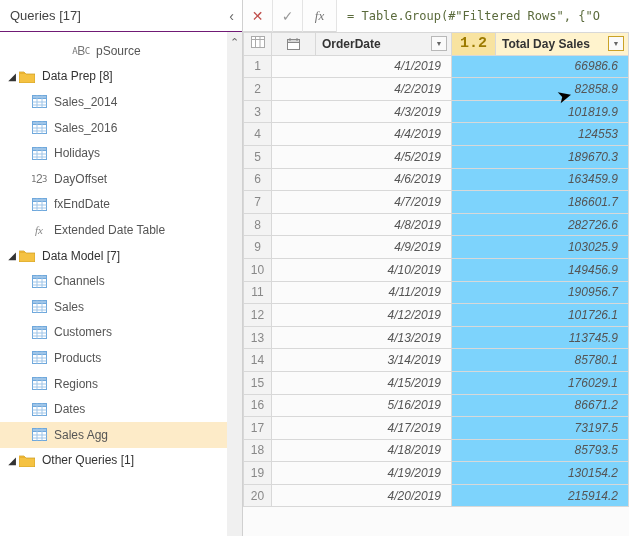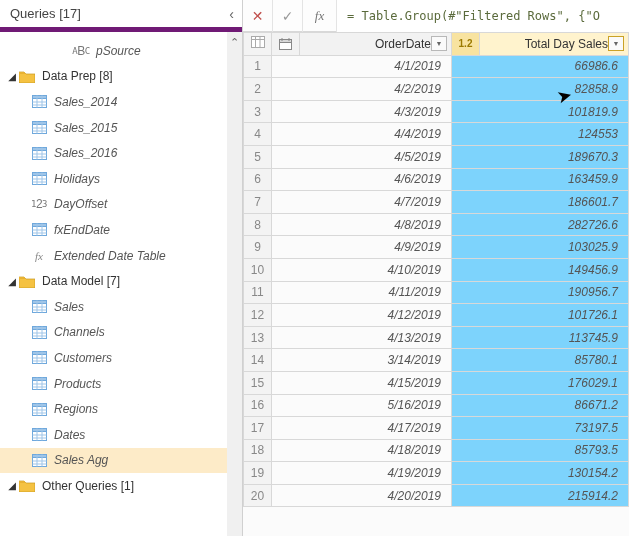--- a/index.html
+++ b/index.html
@@ -1,36 +1,36 @@
 <!DOCTYPE html>
 <html><head>
 <meta charset="utf-8">
 <style>
   * { box-sizing: border-box; margin: 0; padding: 0; font-family: "Segoe UI", Tahoma, sans-serif; font-size: 12px; }
   html, body { width: 629px; height: 536px; overflow: hidden; background: #fff; color: #333; }
   .app { display: flex; width: 629px; height: 536px; }
 
   
   .sidebar { width: 243px; border-right: 1px solid #d0d0d0; display: flex; flex-direction: column; background: #fff; }
-  .side-head { display: flex; align-items: center; justify-content: space-between; padding: 5px 8px 5px 10px; border-bottom: 5px solid #701a75; height: 32px; }
+  .side-head { display: flex; align-items: center; justify-content: space-between; padding: 5px 8px 5px 10px; border-bottom: 1px solid #701a75; height: 32px; }
   .side-head .title { font-size: 13px; color: #444; }
   .side-head .chev { color: #666; font-size: 14px; }
   .side-body { position: relative; flex: 1; overflow: hidden; }
   .side-scroll { position: absolute; right: 0; top: 0; bottom: 0; width: 15px; background: #f0f0f0; display: flex; align-items: flex-start; justify-content: center; }
   .side-scroll .up { color: #666; font-size: 11px; margin-top: 4px; }
 
   .tree { padding-top: 6px; }
   .tree-row { display: flex; align-items: center; height: 25.6px; padding-right: 16px; cursor: pointer; }
   .tree-row.selected { background: #fdebc8; }
   .tree-row .indent1 { width: 6px; }
   .tree-row .indent2 { width: 30px; }
   .tree-row .caret { width: 12px; text-align: center; color: #333; font-size: 10px; display: inline-block; }
   .tree-row .label { margin-left: 6px; color: #333; white-space: nowrap; font-style: normal; }
   .tree-row.group .label { font-size: 12px; }
-  .tree-row.leaf .label { font-style: italic; color: #555; }
+  .tree-row.leaf .label { color: #555; }
 
   .ico { width: 18px; height: 14px; display: inline-flex; align-items: center; justify-content: center; }
   .ico-folder svg { width: 16px; height: 13px; }
   .ico-table svg { width: 15px; height: 13px; }
   .ico-abc { font-family: Consolas, monospace; font-size: 9px; color: #777; letter-spacing: -0.5px; margin-left: 42px; }
   .ico-123 { font-family: Consolas, monospace; font-size: 9px; color: #777; letter-spacing: -0.5px; }
   .ico-fx { font-style: italic; font-family: Georgia, serif; font-size: 11px; color: #888; }
 
   
   .main { flex: 1; display: flex; flex-direction: column; background: #fbfbfb; }
@@ -39,22 +39,22 @@
   .fbar .btn.red { color: #c0504d; }
   .fbar .fx { width: 34px; text-align: center; font-style: italic; font-family: Georgia, serif; color: #777; font-size: 13px; border-right: 1px solid #e4e4e4; height: 32px; line-height: 32px; }
   .fbar .formula { flex: 1; padding: 0 10px; font-family: Consolas, monospace; font-size: 12px; color: #5a6a3b; white-space: nowrap; overflow: hidden; height: 32px; line-height: 32px; border: none; background: #fff; }
 
   .grid { flex: 1; overflow: hidden; }
   .grid table { border-collapse: collapse; width: 100%; }
   .grid th, .grid td { border: 1px solid #d8d8d8; height: 22.6px; }
   .grid th.rowhead, .grid td.rowhead { width: 28px; text-align: center; color: #888; background: #f3f3f3; font-weight: normal; }
   .grid th.col { background: #f2f2f2; padding: 0; position: relative; }
   .grid th.col .colwrap { display: flex; align-items: center; height: 100%; padding: 0 4px 0 0; }
-  .grid th.col .type { width: 28px; height: 100%; display: flex; align-items: center; justify-content: center; font-family: Liberation Sans, sans-serif; font-size: 10px; color: #777; border-right: 1px solid #d8d8d8; }
-  .grid th.col .name { flex: 1; padding-left: 6px; text-align: right; color: #333; font-weight: normal; }
+  .grid th.col .type { width: 44px; height: 100%; display: flex; align-items: center; justify-content: center; font-family: Liberation Mono, monospace; font-size: 15px; color: #777; border-right: 1px solid #d8d8d8; }
+  .grid th.col .name { flex: 1; padding-left: 6px; text-align: left; color: #333; font-weight: bold; }
   .grid th.col .dd { width: 16px; height: 15px; border: 1px solid #b8b8b8; background: #fafafa; display: flex; align-items: center; justify-content: center; font-size: 7px; color: #666; }
   .grid th.col.sel { background: #fff3cd; }
   .grid th.col.sel .type { background: #f8e3a0; color: #9c7a00; }
   .grid th.col.sel .dd { border-color: #c9a227; }
   .grid td.cell { padding: 0 10px; font-style: italic; color: #555; }
   .grid td.cell.r { text-align: right; }
   .grid td.cell.sel { background: #7dd3fc; }
   .grid th.corner { background: #f3f3f3; }
   .cursor { position: absolute; left: 557px; top: 85px; font-size: 18px; color: #000; pointer-events: none; transform: rotate(-15deg); }
 </style>
@@ -109,34 +109,20 @@
               <span class="ico ico-table">
                 <svg viewBox="0 0 15 13">
                   <rect x="0.5" y="0.5" width="14" height="12" fill="#fff" stroke="#6fa8dc"></rect>
                   <rect x="0.5" y="0.5" width="14" height="3" fill="#9fc5e8" stroke="#6fa8dc"></rect>
                   <line x1="5" y1="0.5" x2="5" y2="12.5" stroke="#9fc5e8"></line>
                   <line x1="10" y1="0.5" x2="10" y2="12.5" stroke="#9fc5e8"></line>
                   <line x1="0.5" y1="7" x2="14.5" y2="7" stroke="#9fc5e8"></line>
                   <line x1="0.5" y1="10" x2="14.5" y2="10" stroke="#9fc5e8"></line>
                 </svg>
               </span>
-              <span class="label">Sales_2015</span>
-            </div>
-            <div class="tree-row leaf">
-              <span class="indent2"></span>
-              <span class="ico ico-table">
-                <svg viewBox="0 0 15 13">
-                  <rect x="0.5" y="0.5" width="14" height="12" fill="#fff" stroke="#6fa8dc"></rect>
-                  <rect x="0.5" y="0.5" width="14" height="3" fill="#9fc5e8" stroke="#6fa8dc"></rect>
-                  <line x1="5" y1="0.5" x2="5" y2="12.5" stroke="#9fc5e8"></line>
-                  <line x1="10" y1="0.5" x2="10" y2="12.5" stroke="#9fc5e8"></line>
-                  <line x1="0.5" y1="7" x2="14.5" y2="7" stroke="#9fc5e8"></line>
-                  <line x1="0.5" y1="10" x2="14.5" y2="10" stroke="#9fc5e8"></line>
-                </svg>
-              </span>
               <span class="label">Sales_2016</span>
             </div>
             <div class="tree-row leaf">
               <span class="indent2"></span>
               <span class="ico ico-table">
                 <svg viewBox="0 0 15 13">
                   <rect x="0.5" y="0.5" width="14" height="12" fill="#fff" stroke="#6fa8dc"></rect>
                   <rect x="0.5" y="0.5" width="14" height="3" fill="#9fc5e8" stroke="#6fa8dc"></rect>
                   <line x1="5" y1="0.5" x2="5" y2="12.5" stroke="#9fc5e8"></line>
                   <line x1="10" y1="0.5" x2="10" y2="12.5" stroke="#9fc5e8"></line>
@@ -190,35 +176,35 @@
               <span class="ico ico-table">
                 <svg viewBox="0 0 15 13">
                   <rect x="0.5" y="0.5" width="14" height="12" fill="#fff" stroke="#6fa8dc"></rect>
                   <rect x="0.5" y="0.5" width="14" height="3" fill="#9fc5e8" stroke="#6fa8dc"></rect>
                   <line x1="5" y1="0.5" x2="5" y2="12.5" stroke="#9fc5e8"></line>
                   <line x1="10" y1="0.5" x2="10" y2="12.5" stroke="#9fc5e8"></line>
                   <line x1="0.5" y1="7" x2="14.5" y2="7" stroke="#9fc5e8"></line>
                   <line x1="0.5" y1="10" x2="14.5" y2="10" stroke="#9fc5e8"></line>
                 </svg>
               </span>
+              <span class="label">Channels</span>
+            </div>
+            <div class="tree-row leaf">
+              <span class="indent2"></span>
+              <span class="ico ico-table">
+                <svg viewBox="0 0 15 13">
+                  <rect x="0.5" y="0.5" width="14" height="12" fill="#fff" stroke="#6fa8dc"></rect>
+                  <rect x="0.5" y="0.5" width="14" height="3" fill="#9fc5e8" stroke="#6fa8dc"></rect>
+                  <line x1="5" y1="0.5" x2="5" y2="12.5" stroke="#9fc5e8"></line>
+                  <line x1="10" y1="0.5" x2="10" y2="12.5" stroke="#9fc5e8"></line>
+                  <line x1="0.5" y1="7" x2="14.5" y2="7" stroke="#9fc5e8"></line>
+                  <line x1="0.5" y1="10" x2="14.5" y2="10" stroke="#9fc5e8"></line>
+                </svg>
+              </span>
               <span class="label">Sales</span>
-            </div>
-            <div class="tree-row leaf">
-              <span class="indent2"></span>
-              <span class="ico ico-table">
-                <svg viewBox="0 0 15 13">
-                  <rect x="0.5" y="0.5" width="14" height="12" fill="#fff" stroke="#6fa8dc"></rect>
-                  <rect x="0.5" y="0.5" width="14" height="3" fill="#9fc5e8" stroke="#6fa8dc"></rect>
-                  <line x1="5" y1="0.5" x2="5" y2="12.5" stroke="#9fc5e8"></line>
-                  <line x1="10" y1="0.5" x2="10" y2="12.5" stroke="#9fc5e8"></line>
-                  <line x1="0.5" y1="7" x2="14.5" y2="7" stroke="#9fc5e8"></line>
-                  <line x1="0.5" y1="10" x2="14.5" y2="10" stroke="#9fc5e8"></line>
-                </svg>
-              </span>
-              <span class="label">Channels</span>
             </div>
             <div class="tree-row leaf">
               <span class="indent2"></span>
               <span class="ico ico-table">
                 <svg viewBox="0 0 15 13">
                   <rect x="0.5" y="0.5" width="14" height="12" fill="#fff" stroke="#6fa8dc"></rect>
                   <rect x="0.5" y="0.5" width="14" height="3" fill="#9fc5e8" stroke="#6fa8dc"></rect>
                   <line x1="5" y1="0.5" x2="5" y2="12.5" stroke="#9fc5e8"></line>
                   <line x1="10" y1="0.5" x2="10" y2="12.5" stroke="#9fc5e8"></line>
                   <line x1="0.5" y1="7" x2="14.5" y2="7" stroke="#9fc5e8"></line>

